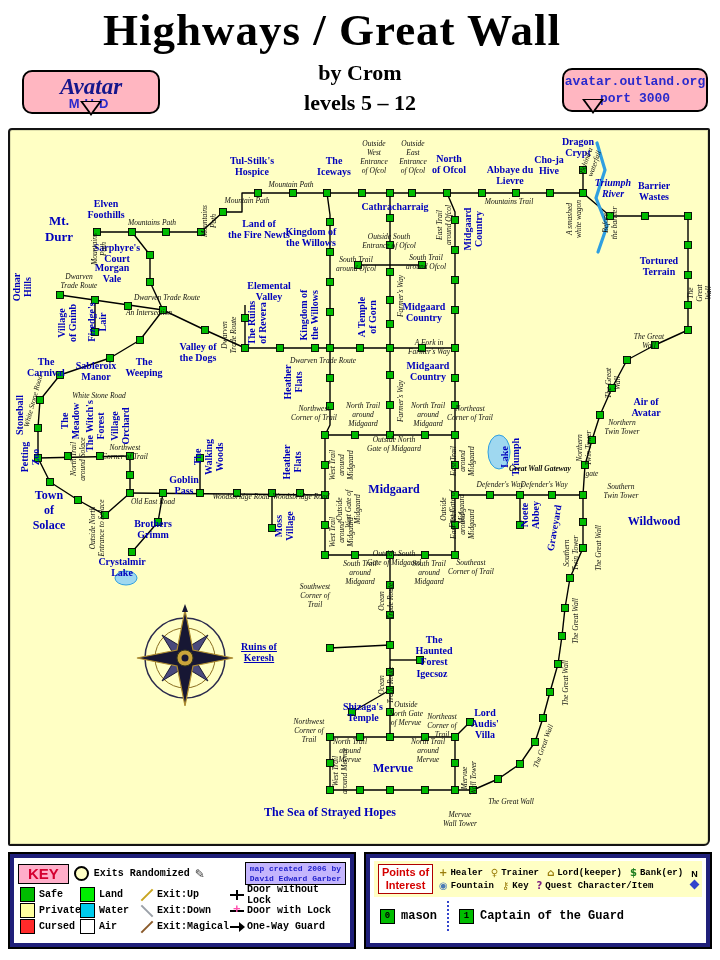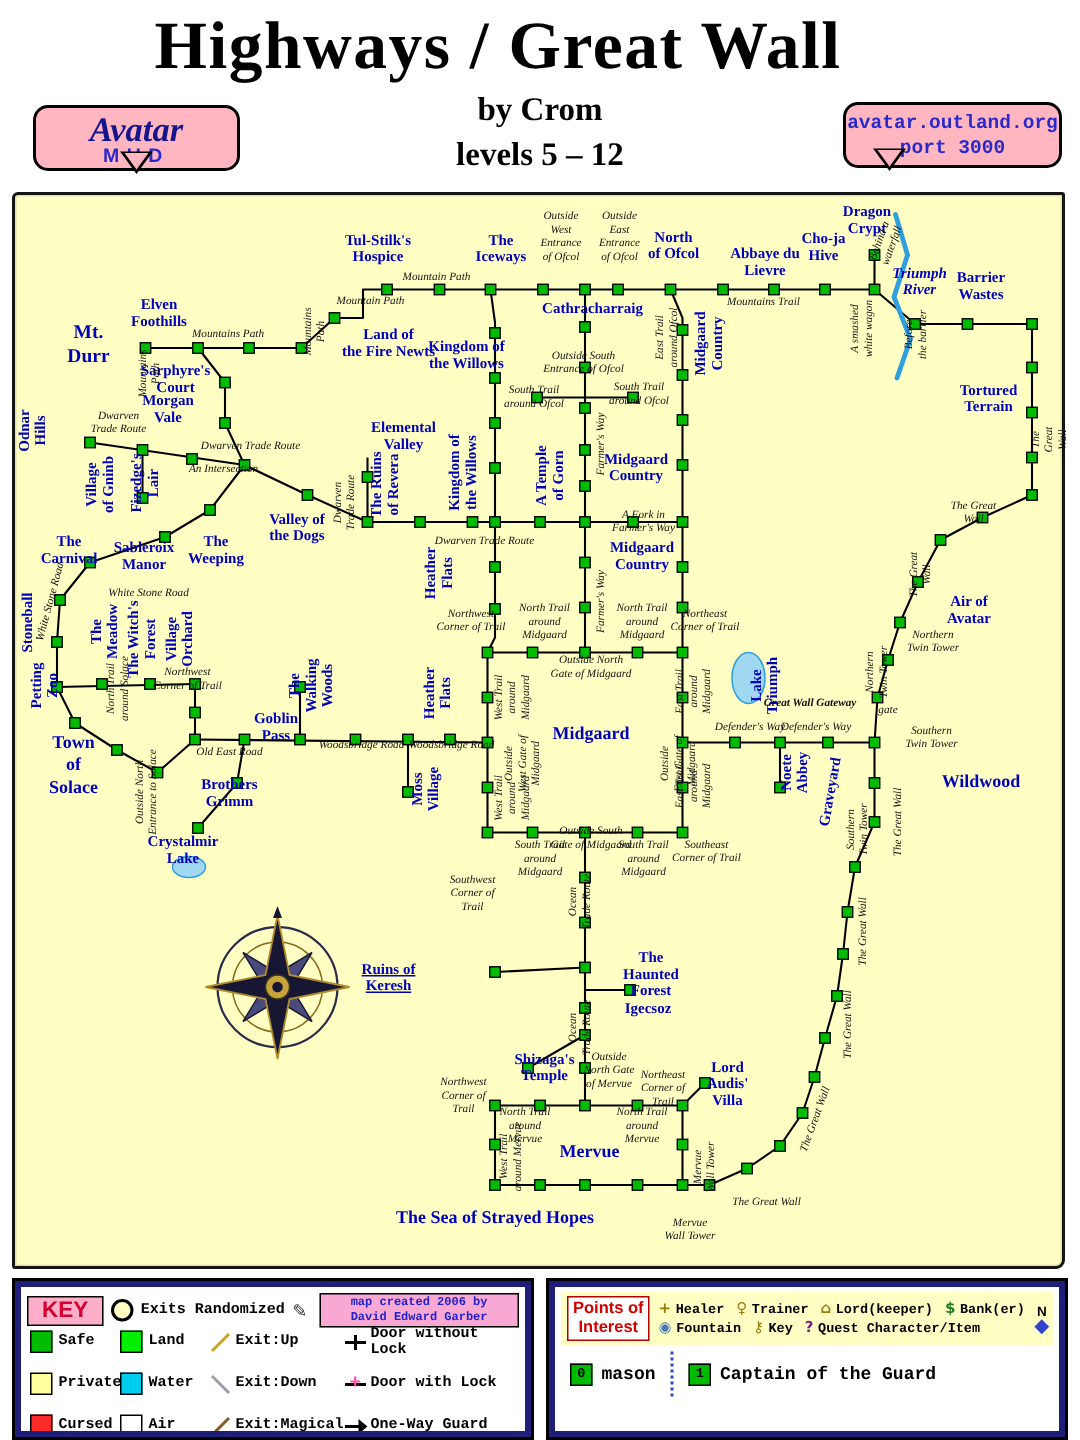--- a/index.html
+++ b/index.html
@@ -36,37 +36,37 @@
   .river{fill:none;stroke:#2f9fe0;stroke-width:3.2;stroke-linecap:round;}
   .lake{fill:#9fd8f0;stroke:#2f9fe0;stroke-width:1;}
   .node{fill:#00bc00;stroke:#000;stroke-width:0.9;}
   .labels{position:absolute;left:0;top:0;width:720px;height:960px;pointer-events:none;}
   .ml{position:absolute;white-space:pre-line;text-align:center;line-height:1.05;
       transform-origin:center;}
   .ml.loc{color:#0000bb;font:bold 10px "Liberation Serif",serif;}
   .ml.path{color:#101010;font:italic 7.5px "Liberation Serif",serif;}
   .compass{position:absolute;left:130px;top:603px;}
   
-  .panel{position:absolute;top:852px;height:108px;border:2px solid #000;
+  .panel{position:absolute;top:852px;height:97px;border:2px solid #000;
     background:#1f1f7a;padding:4px;box-sizing:border-box;}
   .panel-inner{background:#fff;width:100%;height:100%;box-sizing:border-box;overflow:hidden;}
   .key-panel{left:8px;width:348px;}
   .poi-panel{left:364px;width:348px;}
   .key-head{display:flex;align-items:center;gap:5px;margin:4px 4px 2px;}
   .key-title{background:#ffaec9;border:1px solid #000;color:#d40030;
     font:bold 15px "Liberation Sans",sans-serif;padding:0 9px 1px;}
   .rand-icon{width:11px;height:11px;border:2px solid #000;border-radius:50%;
     background:#ffffc4;display:inline-block;}
   .klabel,.rand-label{font:bold 10px "Liberation Mono",monospace;color:#000;}
   .pencil{font-size:12px;color:#333;}
-  .credit{background:#f9a8d4;border:1px solid #000;color:#2222cc;
+  .credit{background:#c4b5fd;border:1px solid #000;color:#2222cc;
     font:bold 8px "Liberation Mono",monospace;text-align:center;
-    white-space:pre-line;padding:1px 20px;line-height:1.2;margin-left:auto;}
+    white-space:pre-line;padding:1px 4px;line-height:1.2;margin-left:auto;}
   .key-grid{display:grid;grid-template-columns:60px 60px 90px 1fr;
-    margin:1px 6px;row-gap:13px;}
+    margin:1px 6px;row-gap:1px;}
   .kcell{display:flex;align-items:center;gap:4px;height:15px;}
   .kicon{width:13px;height:13px;display:inline-block;position:relative;flex:none;}
   .kicon.safe{background:#00bc00;border:1px solid #000;}
   .kicon.private{background:#ffff9e;border:1px solid #000;}
   .kicon.cursed{background:#ff2a2a;border:1px solid #000;}
   .kicon.land{background:#00ee00;border:1px solid #000;}
   .kicon.water{background:#00ccee;border:1px solid #000;}
   .kicon.air{background:#fff;border:1px solid #000;}
   .kicon.exit-up::before{content:"";position:absolute;left:-1px;top:6px;width:16px;height:2px;
     background:#c8a520;transform:rotate(-45deg);}

